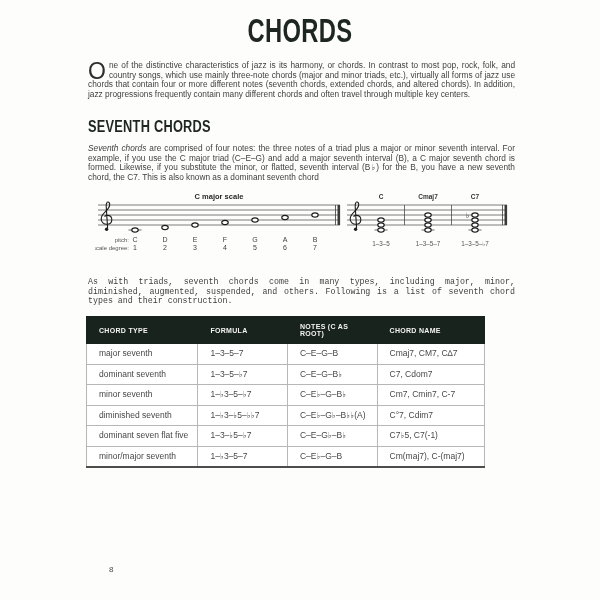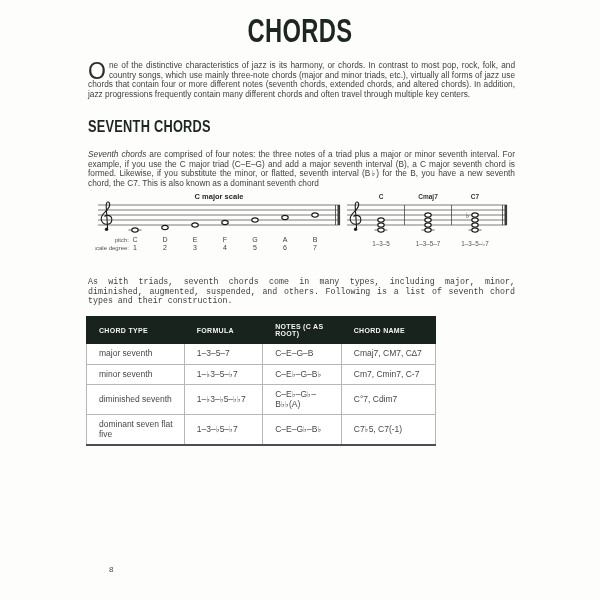--- a/index.html
+++ b/index.html
@@ -34,28 +34,28 @@
     font-size:23px;line-height:18px;
     padding:1px 3px 0 0;
     color:#2e2e2e;
   }
   .section-heading{
     position:absolute;top:118px;left:88px;
     font-size:16px;font-weight:800;letter-spacing:0.3px;
     color:var(--heading-color);
     transform:scaleX(0.8);transform-origin:left center;
   }
-  .seventh-para{top:150px;}
+  .seventh-para{top:144px;}
   .lead-italic{font-style:italic;}
   .types-para{top:277px;font-family:Liberation Mono, monospace;}
   .fig{position:absolute;}
   .fig-scale{left:95px;top:191px;}
   .fig-chords{left:344px;top:191px;}
   .chord-table{
-    position:absolute;top:316px;left:86px;width:350px;
+    position:absolute;top:316px;left:86px;width:399px;
     border-collapse:collapse;
     border:1px solid #8f8f8f;
     border-bottom:2px solid #4d4d4d;
   }
   .chord-table th{
     background:var(--header-bg);
     color:#f4f4f2;
     font-size:7px;font-weight:700;letter-spacing:0.3px;
     text-align:left;
     padding:6px 6px 6px 12px;
@@ -203,33 +203,45 @@
     </tr>
   </thead>
   <tbody>
     <tr>
       <td>major seventh</td>
       <td>1–3–5–7</td>
       <td>C–E–G–B</td>
       <td>Cmaj7, CM7, C∆7</td>
     </tr>
     <tr>
+      <td>dominant seventh</td>
+      <td>1–3–5–♭7</td>
+      <td>C–E–G–B♭</td>
+      <td>C7, Cdom7</td>
+    </tr>
+    <tr>
       <td>minor seventh</td>
       <td>1–♭3–5–♭7</td>
       <td>C–E♭–G–B♭</td>
       <td>Cm7, Cmin7, C-7</td>
     </tr>
     <tr>
       <td>diminished seventh</td>
       <td>1–♭3–♭5–♭♭7</td>
       <td>C–E♭–G♭–B♭♭(A)</td>
       <td>C°7, Cdim7</td>
     </tr>
     <tr>
       <td>dominant seven flat five</td>
       <td>1–3–♭5–♭7</td>
       <td>C–E–G♭–B♭</td>
       <td>C7♭5, C7(-1)</td>
     </tr>
+    <tr>
+      <td>minor/major seventh</td>
+      <td>1–♭3–5–7</td>
+      <td>C–E♭–G–B</td>
+      <td>Cm(maj7), C-(maj7)</td>
+    </tr>
   </tbody>
 </table>
 
 <div class="page-number">8</div>
 
 </body></html>

